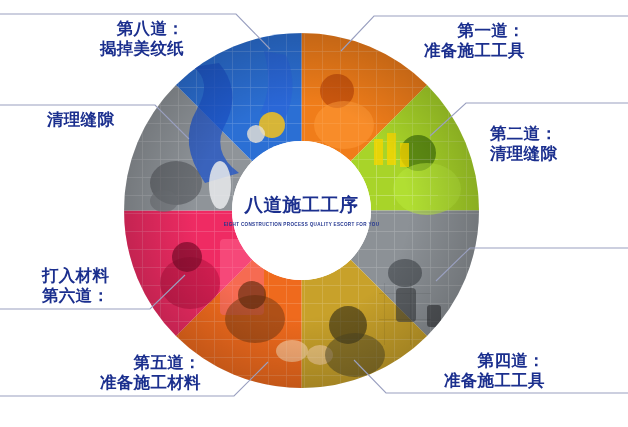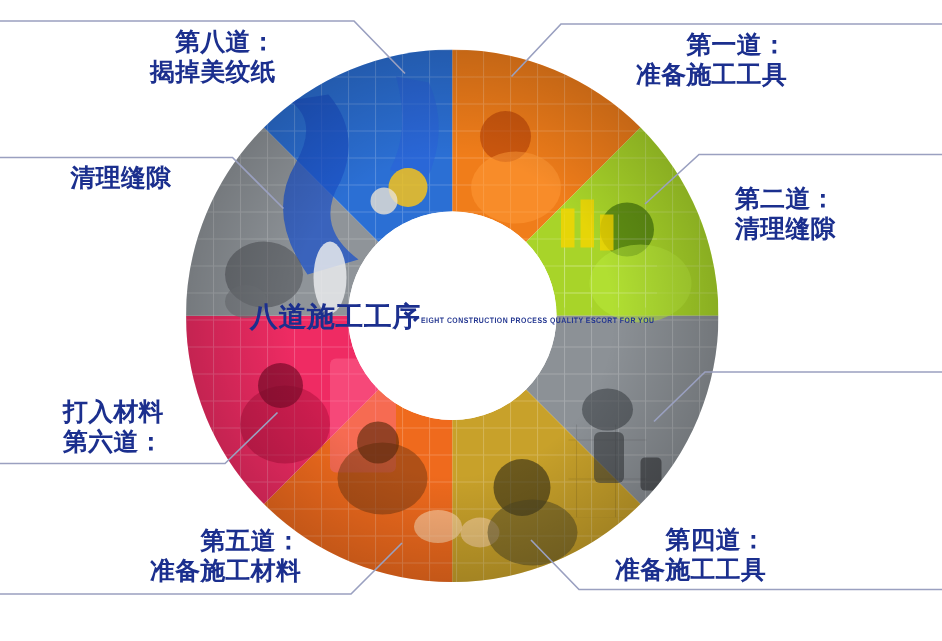--- a/index.html
+++ b/index.html
@@ -15,21 +15,21 @@
   
   .wheel{position:absolute;left:124px;top:33px;width:355px;height:355px;}
   .wheel svg{display:block;width:355px;height:355px;}
 
   .hub{
     position:absolute;
     left:232px;top:141px;
     width:139px;height:139px;
     border-radius:50%;
     background:#ffffff;
-    display:flex;
+    display:flex;flex-direction:column;
     align-items:center;justify-content:center;
     z-index:6;
   }
   .hub-l1,.hub-l2{
     color:#1b2f8e;
     font-weight:bold;
     font-size:18.5px;
     letter-spacing:.5px;
     line-height:1.18;
     white-space:nowrap;
@@ -181,26 +181,26 @@
     <div class="t">第一道：</div>
     <div class="t">准备施工工具</div>
   </div>
 
   <div class="lab right" style="left:490px;top:107px;margin-top:16px;">
     <div class="t">第二道：</div>
     <div class="t">清理缝隙</div>
   </div>
 
 
-  <div class="lab right" style="left:410px;top:350px;">
+  <div class="lab right" style="left:444px;top:350px;">
     <div class="t">第四道：</div>
     <div class="t">准备施工工具</div>
   </div>
 
-  <div class="lab left" style="left:100px;top:352px;font-family:Liberation Mono, monospace;">
+  <div class="lab left" style="left:100px;top:352px;">
     <div class="t">第五道：</div>
     <div class="t">准备施工材料</div>
   </div>
 
   <div class="lab left" style="left:42px;top:265px;">
     <div class="t">打入材料</div>
     <div class="t">第六道：</div>
   </div>
 
   <div class="lab left" style="left:47px;top:109px;">

